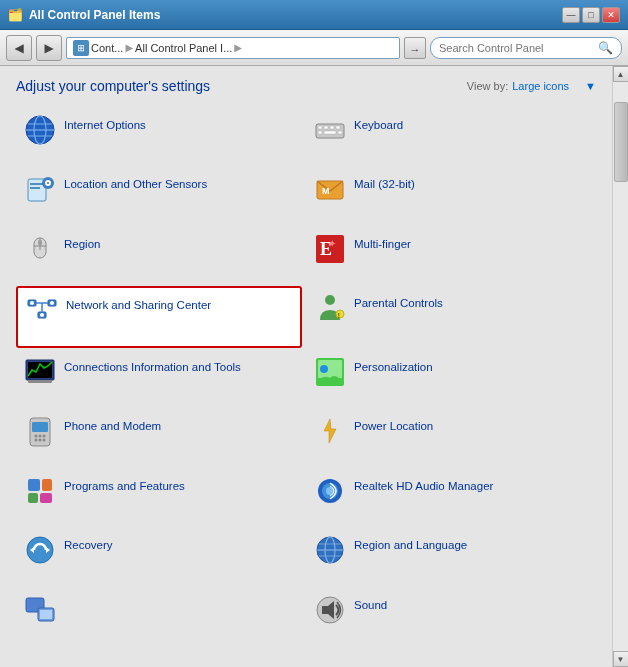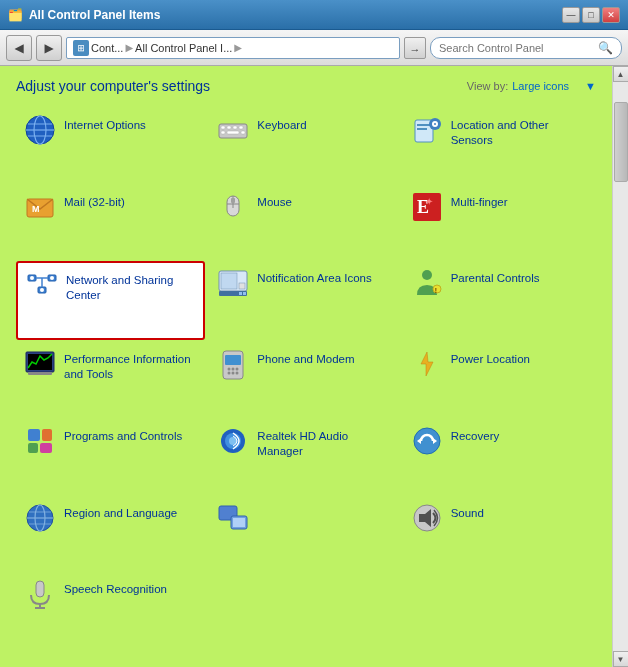--- a/index.html
+++ b/index.html
@@ -140,21 +140,21 @@
 
     
     .main-content {
       display: flex;
       height: calc(667px - 66px);
     }
 
     
     .content-area {
       flex: 1;
-      background: #bef264;
+      background: #e5e5e5;
       padding: 12px 16px;
       overflow-y: hidden;
       position: relative;
     }
 
     .page-header {
       display: flex;
       align-items: center;
       justify-content: space-between;
       margin-bottom: 14px;
@@ -176,21 +176,21 @@
       color: #0066cc;
       cursor: pointer;
       display: flex;
       align-items: center;
       gap: 16px;
     }
 
     
     .items-grid {
       display: grid;
-      grid-template-columns: 1fr 1fr 1fr;
+      grid-template-columns: 1fr 1fr;
       gap: 2px 4px;
       overflow-y: auto;
       height: calc(100% - 40px);
       padding-right: 4px;
     }
     .items-grid::-webkit-scrollbar { display: none; }
 
     .item {
       display: flex;
       align-items: flex-start;
@@ -366,21 +366,21 @@
 
       <div class="item">
         <div class="item-icon cp-icon">
           <svg width="32" height="32" viewBox="0 0 32 32">
               <rect x="10" y="5" width="12" height="20" rx="6" fill="#d8d8d8" stroke="#888"></rect>
               <line x1="16" y1="5" x2="16" y2="17" stroke="#888" stroke-width="1"></line>
               <line x1="10" y1="13" x2="22" y2="13" stroke="#888" stroke-width="1"></line>
               <rect x="14" y="7" width="4" height="5" rx="1" fill="#a0a0a0"></rect>
             </svg>
         </div>
-        <span class="item-label">Mouse</span>
+        <span class="item-label">Region</span>
       </div>
 
       <div class="item">
         <div class="item-icon cp-icon">
           <svg width="32" height="32" viewBox="0 0 32 32">
               <rect x="2" y="2" width="28" height="28" rx="2" fill="#cc2020"></rect>
               <text x="6" y="22" font-size="18" fill="white" font-family="serif" font-weight="bold">E</text>
               <text x="14" y="14" font-size="10" fill="#ff8080">✦</text>
             </svg>
         </div>
@@ -396,33 +396,20 @@
               <line x1="10" y1="9" x2="22" y2="9" stroke="#4080d0" stroke-width="1.5"></line>
               <line x1="16" y1="9" x2="16" y2="18" stroke="#4080d0" stroke-width="1.5"></line>
               <circle cx="6" cy="9" r="2" fill="white"></circle>
               <circle cx="26" cy="9" r="2" fill="white"></circle>
               <circle cx="16" cy="21" r="2" fill="white"></circle>
             </svg>
         </div>
         <span class="item-label">Network and Sharing Center</span>
       </div>
 
-      <div class="item">
-        <div class="item-icon cp-icon">
-          <svg width="32" height="32" viewBox="0 0 32 32">
-              <rect x="2" y="4" width="28" height="20" rx="2" fill="#d8e8f8" stroke="#7090b0"></rect>
-              <rect x="4" y="6" width="16" height="16" fill="#c0d8f0" stroke="#7090b0" stroke-width="0.5"></rect>
-              <rect x="22" y="16" width="6" height="6" fill="#e0e0e0" stroke="#7090b0" stroke-width="0.5"></rect>
-              <rect x="2" y="24" width="28" height="5" rx="1" fill="#4070a0"></rect>
-              <rect x="22" y="25" width="3" height="3" fill="#90c0f0"></rect>
-              <rect x="26" y="25" width="3" height="3" fill="#90c0f0"></rect>
-            </svg>
-        </div>
-        <span class="item-label">Notification Area Icons</span>
-      </div>
 
       <div class="item">
         <div class="item-icon cp-icon">
           <svg width="32" height="32" viewBox="0 0 32 32">
               <circle cx="16" cy="8" r="5" fill="#50a050"></circle>
               <path d="M6 28 Q6 18 16 18 Q26 18 26 28" fill="#50a050"></path>
               <circle cx="26" cy="22" r="4" fill="#e8e030" stroke="#c0b020" stroke-width="1"></circle>
               <text x="23.5" y="25.5" font-size="8" fill="#805000" font-weight="bold">!</text>
             </svg>
         </div>
@@ -431,23 +418,34 @@
 
       <div class="item">
         <div class="item-icon cp-icon">
           <svg width="32" height="32" viewBox="0 0 32 32">
               <rect x="2" y="4" width="28" height="20" rx="1" fill="#2a4080" stroke="#1a2860"></rect>
               <rect x="4" y="6" width="24" height="16" fill="black"></rect>
               <polyline points="4,20 8,14 12,16 16,8 20,12 24,10 28,6" fill="none" stroke="#00cc00" stroke-width="1.5"></polyline>
               <rect x="4" y="24" width="24" height="3" rx="1" fill="#888"></rect>
             </svg>
         </div>
-        <span class="item-label">Performance Information and Tools</span>
-      </div>
-
+        <span class="item-label">Connections Information and Tools</span>
+      </div>
+
+      <div class="item">
+        <div class="item-icon cp-icon">
+          <svg width="32" height="32" viewBox="0 0 32 32">
+              <rect x="2" y="2" width="28" height="28" rx="2" fill="#48c848"></rect>
+              <rect x="4" y="4" width="24" height="18" rx="1" fill="#90e890"></rect>
+              <circle cx="10" cy="13" r="4" fill="#2090e0"></circle>
+              <path d="M2 28 Q8 18 16 22 Q22 16 30 28" fill="#48c848" stroke="none"></path>
+            </svg>
+        </div>
+        <span class="item-label">Personalization</span>
+      </div>
 
       <div class="item">
         <div class="item-icon cp-icon">
           <svg width="32" height="32" viewBox="0 0 32 32">
               <rect x="6" y="3" width="20" height="28" rx="3" fill="#c8c8c8" stroke="#888"></rect>
               <rect x="8" y="7" width="16" height="10" rx="1" fill="#4090d0"></rect>
               <circle cx="12" cy="21" r="1.5" fill="#888"></circle>
               <circle cx="16" cy="21" r="1.5" fill="#888"></circle>
               <circle cx="20" cy="21" r="1.5" fill="#888"></circle>
               <circle cx="12" cy="25" r="1.5" fill="#888"></circle>
@@ -469,21 +467,21 @@
 
       <div class="item">
         <div class="item-icon cp-icon">
           <svg width="32" height="32" viewBox="0 0 32 32">
               <rect x="4" y="4" width="12" height="12" rx="2" fill="#4080d0"></rect>
               <rect x="18" y="4" width="10" height="12" rx="2" fill="#e07030"></rect>
               <rect x="4" y="18" width="10" height="10" rx="2" fill="#50a050"></rect>
               <rect x="16" y="18" width="12" height="10" rx="2" fill="#d040a0"></rect>
             </svg>
         </div>
-        <span class="item-label">Programs and Controls</span>
+        <span class="item-label">Programs and Features</span>
       </div>
 
       <div class="item">
         <div class="item-icon cp-icon">
           <svg width="32" height="32" viewBox="0 0 32 32">
               <circle cx="16" cy="16" r="12" fill="#2060c0"></circle>
               <circle cx="16" cy="16" r="8" fill="#4090e0"></circle>
               <circle cx="16" cy="16" r="4" fill="#80c0f0"></circle>
               <path d="M16 8 Q22 12 22 16 Q22 20 16 24" fill="none" stroke="white" stroke-width="1.5"></path>
               <path d="M16 11 Q20 13 20 16 Q20 19 16 21" fill="none" stroke="white" stroke-width="1"></path>
@@ -532,31 +530,20 @@
           <svg width="32" height="32" viewBox="0 0 32 32">
               <circle cx="16" cy="16" r="13" fill="#c8c8c8" stroke="#888"></circle>
               <polygon points="8,12 14,12 20,7 20,25 14,20 8,20" fill="#505050"></polygon>
               <path d="M22 11 Q27 16 22 21" fill="none" stroke="#505050" stroke-width="2"></path>
               <path d="M23 8 Q30 16 23 24" fill="none" stroke="#505050" stroke-width="1.5"></path>
             </svg>
         </div>
         <span class="item-label">Sound</span>
       </div>
 
-      <div class="item">
-        <div class="item-icon cp-icon">
-          <svg width="32" height="32" viewBox="0 0 32 32">
-              <rect x="12" y="3" width="8" height="16" rx="4" fill="#c8c8c8" stroke="#888"></rect>
-              <path d="M7 17 Q7 26 16 26 Q25 26 25 17" fill="none" stroke="#888" stroke-width="2"></path>
-              <line x1="16" y1="26" x2="16" y2="30" stroke="#888" stroke-width="2"></line>
-              <line x1="11" y1="30" x2="21" y2="30" stroke="#888" stroke-width="2"></line>
-            </svg>
-        </div>
-        <span class="item-label">Speech Recognition</span>
-      </div>
 
 
 
     </div>
   </div>
 
   <div class="scrollbar">
     <div class="scroll-arrow">▲</div>
     <div class="scroll-track">
       <div class="scroll-thumb"></div>

